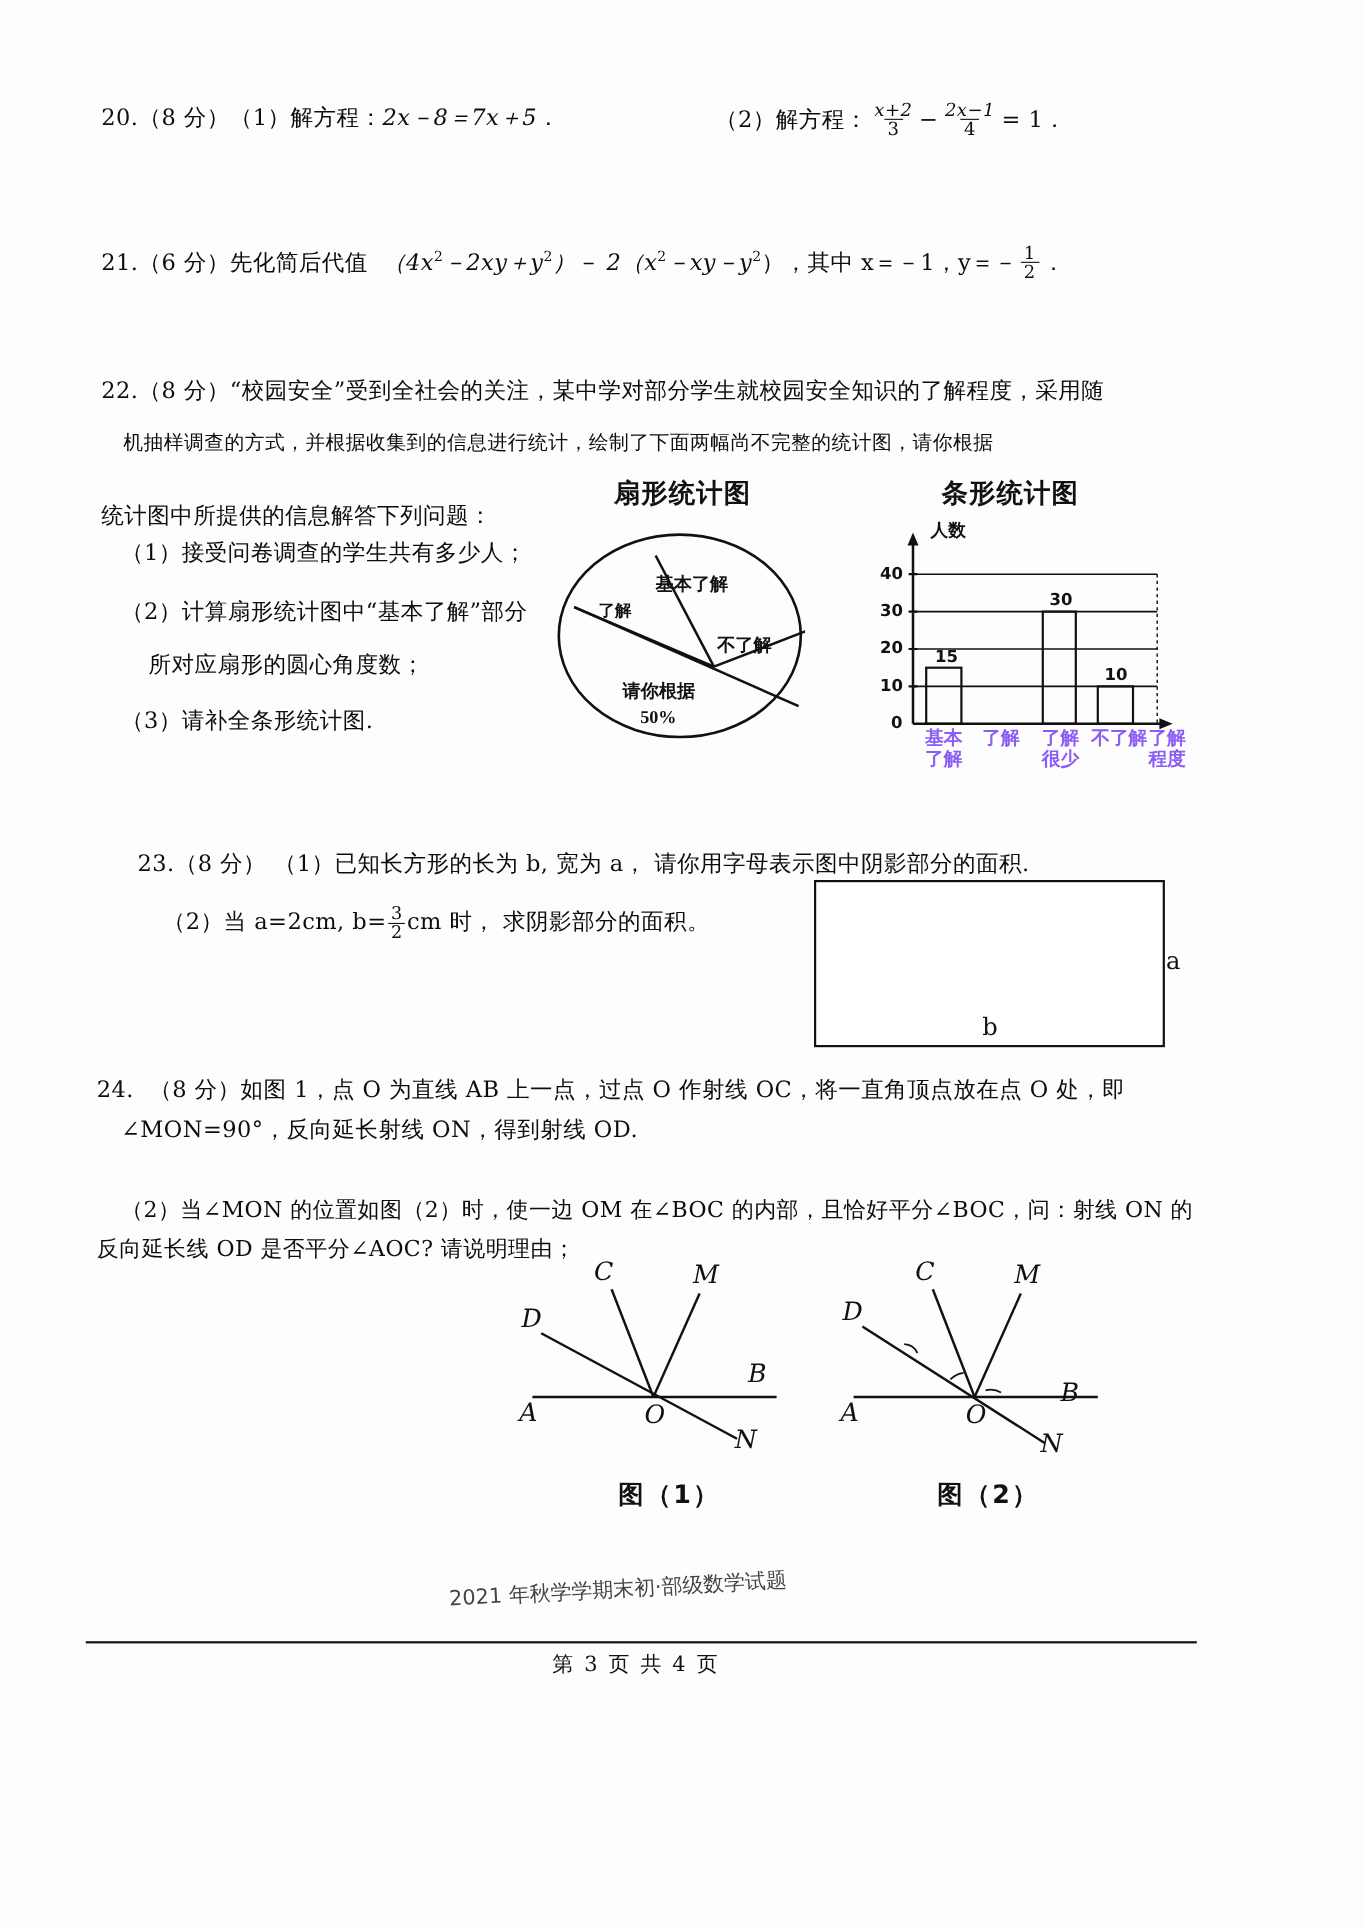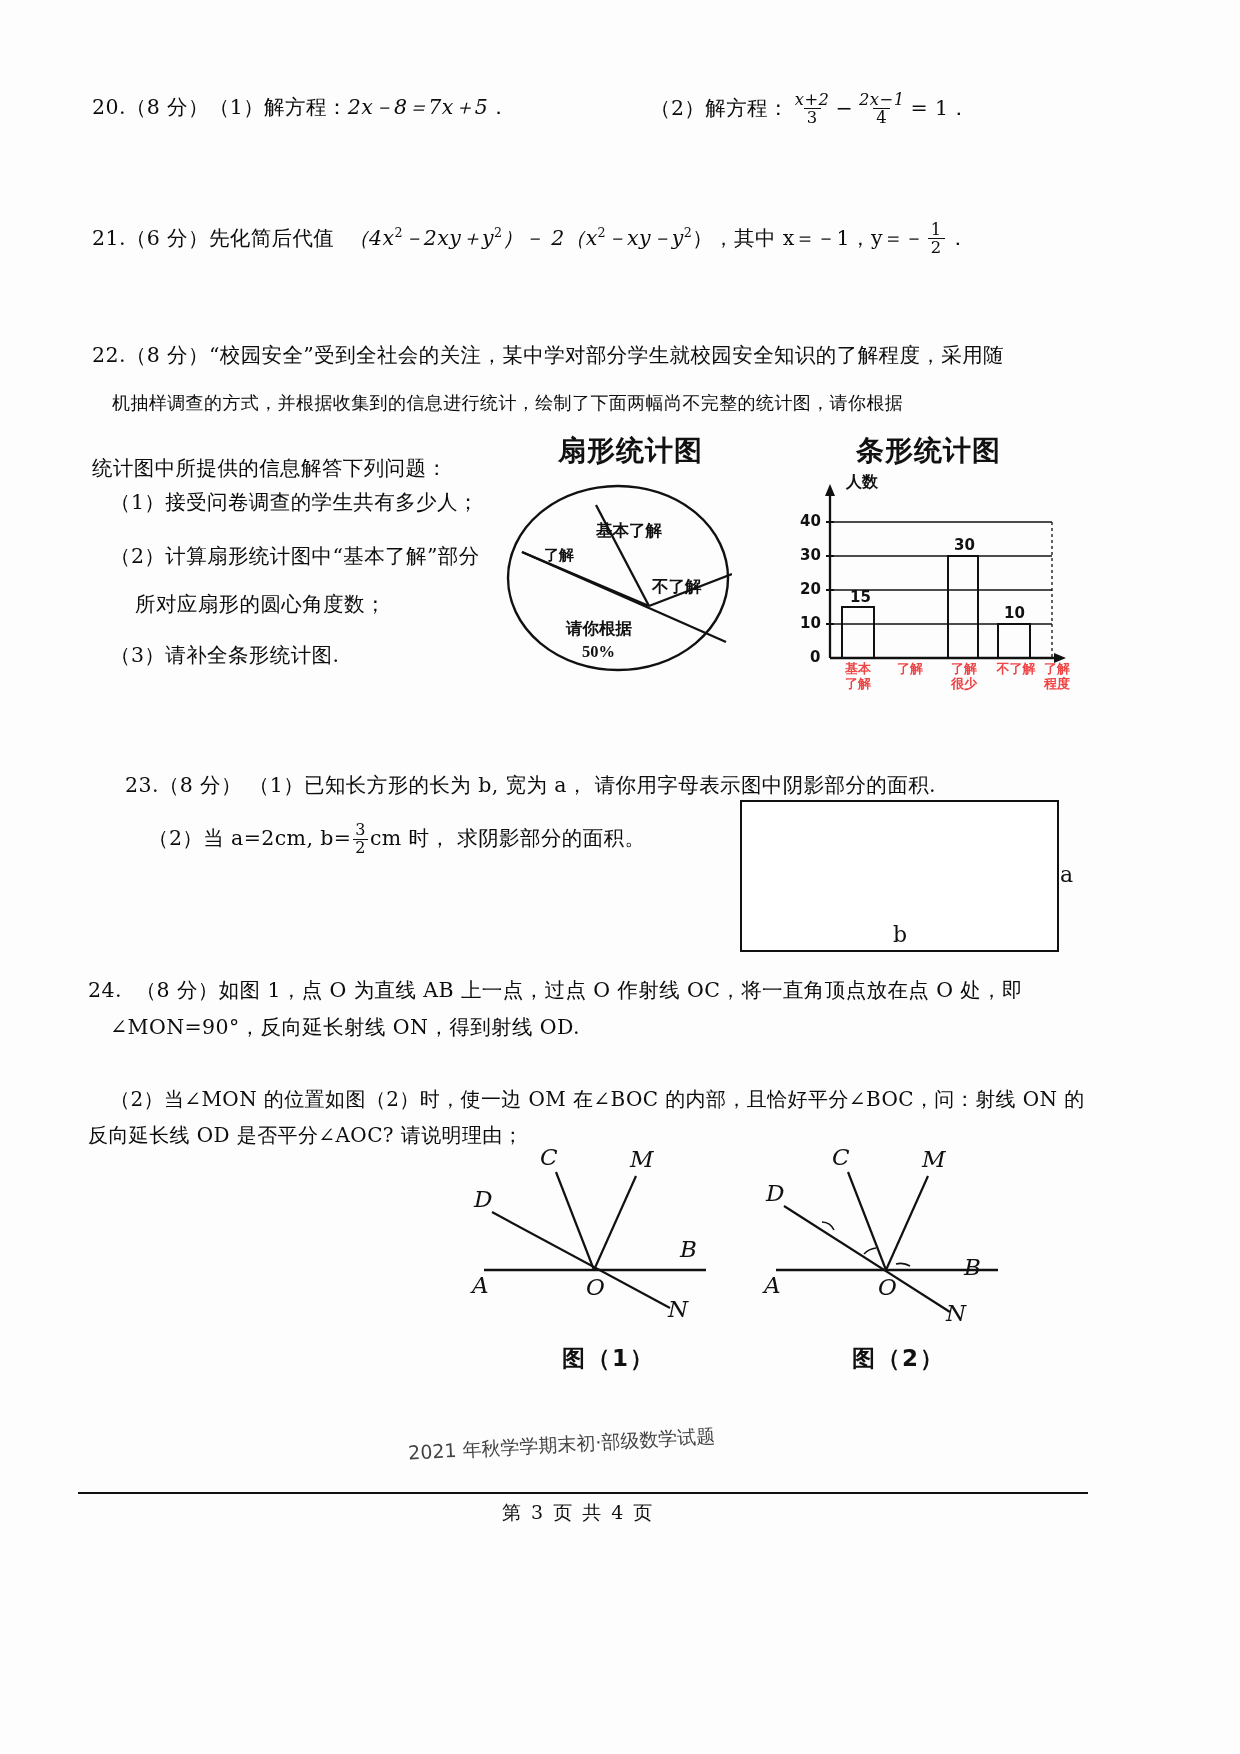--- a/index.html
+++ b/index.html
@@ -52,21 +52,21 @@
     vertical-align: middle;
     margin: 0 2px;
     font-size: 0.78em;
     line-height: 1.04;
   }
   .frac-sm .num { padding: 0 2px; }
   .frac-sm .den { padding: 0 2px; border-top: 1.5px solid #111; }
 
   
   .chart-title {
-    font-size: 28px;
+    font-size: 24px;
     font-weight: 700;
     font-family: "DejaVu Sans", "Liberation Sans", sans-serif;
     letter-spacing: 1px;
     color: #111;
     white-space: nowrap;
   }
 
   
   .pie-wrap { position: absolute; }
   .pie-label {
@@ -90,26 +90,26 @@
   }
   .bar-val {
     position: absolute;
     font-size: 15px;
     font-weight: 700;
     font-family: "DejaVu Sans","Liberation Sans",sans-serif;
     color: #111;
   }
   .cat-label {
     position: absolute;
-    font-size: 13px;
+    font-size: 17px;
     font-weight: 700;
     font-family: "DejaVu Sans","Liberation Sans",sans-serif;
     line-height: 1.12;
     text-align: center;
-    color: #ef4444;
+    color: #8b5cf6;
     white-space: nowrap;
   }
   .axis-title {
     position: absolute;
     font-size: 16px;
     font-weight: 700;
     font-family: "DejaVu Sans","Liberation Sans",sans-serif;
     color: #111;
     white-space: nowrap;
   }

